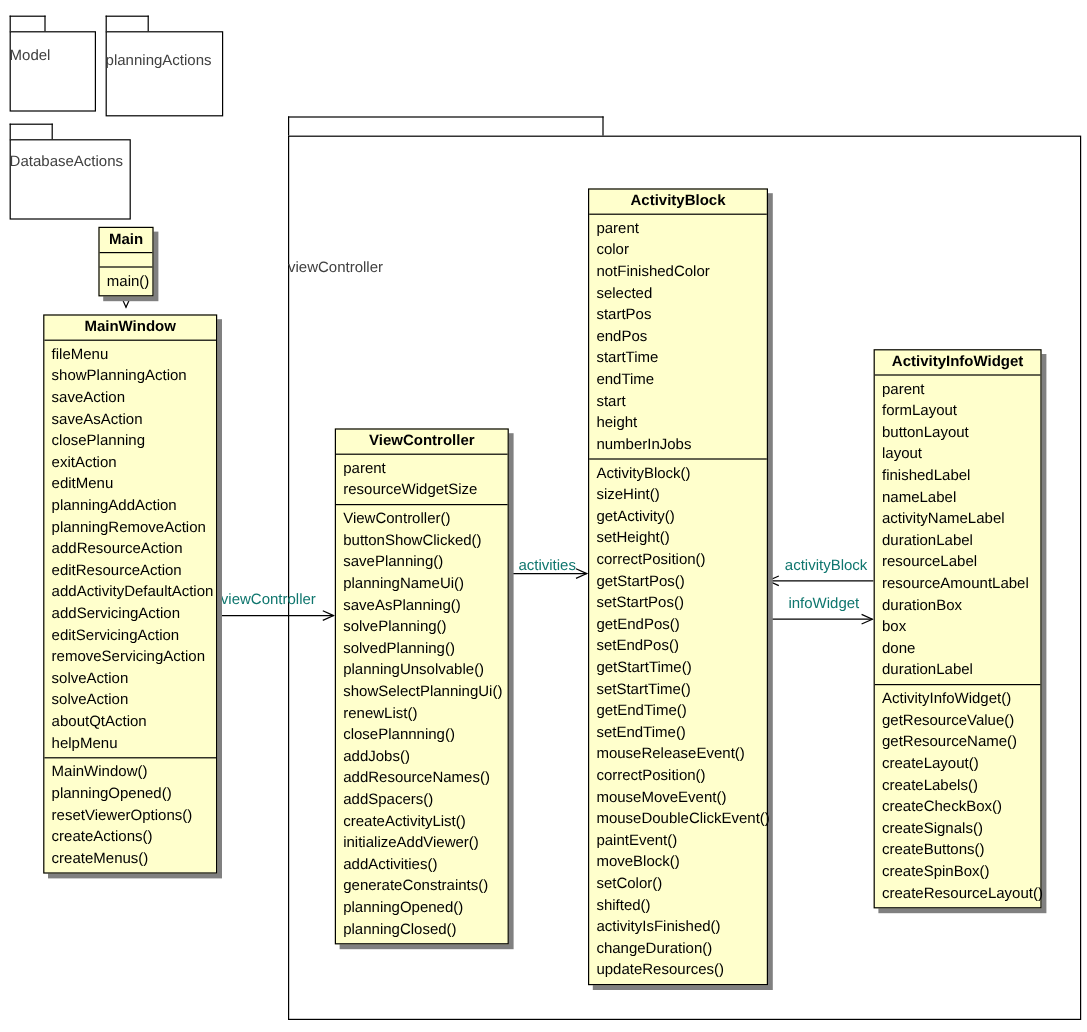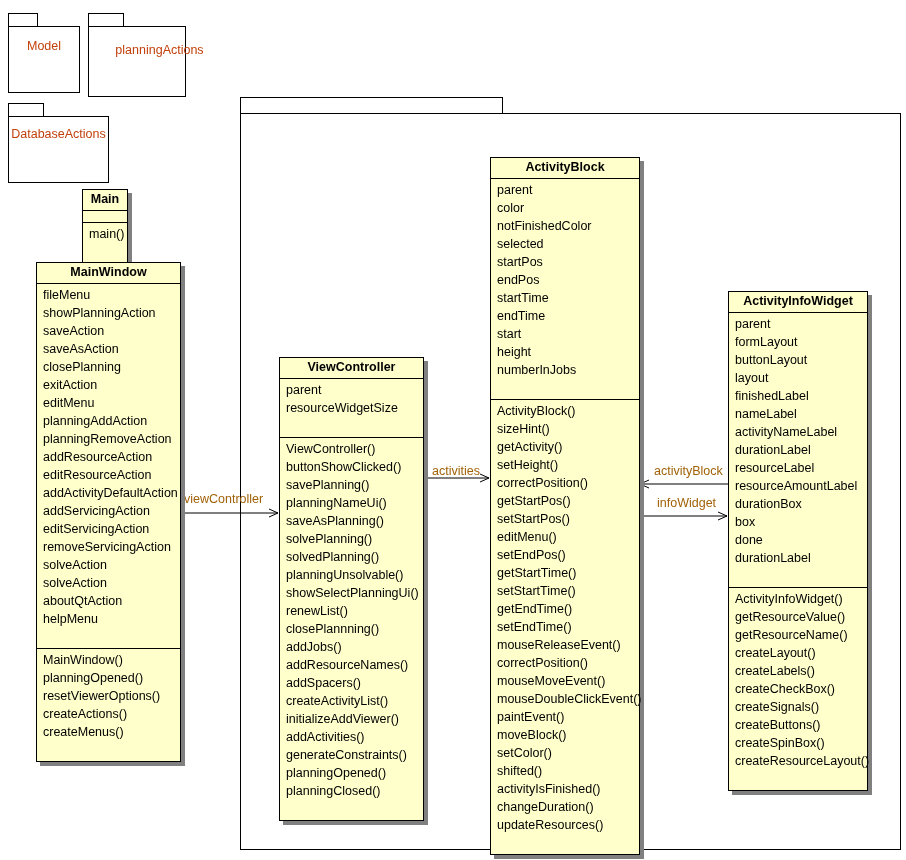--- a/index.html
+++ b/index.html
@@ -30,23 +30,22 @@
     position: absolute;
     left: 0;
     border: 1px solid #000000;
     background: #ffffff;
     box-sizing: border-box;
   }
   .pkg .pkg-label {
     position: absolute;
     left: 0;
     width: 100%;
-    text-align: center;
     font-size: 12.5px;
-    color: #c2410c;
+    color: #404040;
     white-space: nowrap;
   }
 
   
   .cls {
     position: absolute;
     box-sizing: border-box;
     border: 1px solid #000000;
     background: #ffffcc;
     box-shadow: 4px 4px 0 0 #808080;
@@ -55,41 +54,41 @@
     font-size: 12.5px;
     font-weight: bold;
     text-align: center;
     color: #000000;
     padding: 3px 4px 4px 4px;
     border-bottom: 1px solid #000000;
     line-height: 13px;
     white-space: nowrap;
   }
   .cls .compartment {
-    padding: 2px 0 20px 0;
+    padding: 2px 0 3px 0;
   }
   .cls .compartment.attrs {
     border-bottom: 1px solid #000000;
   }
   .cls .compartment.empty {
     height: 11px;
     padding: 0;
   }
   .cls .member {
     font-size: 12.5px;
     color: #000000;
     line-height: 18px;
     padding-left: 6px;
     white-space: nowrap;
     overflow: visible;
   }
   .conn-label {
     position: absolute;
     font-size: 12.5px;
-    color: #a16207;
+    color: #0f766e;
     white-space: nowrap;
     background: transparent;
   }
   svg.edges {
     position: absolute;
     left: 0; top: 0;
     width: 906px; height: 860px;
     pointer-events: none;
   }
 </style>
@@ -238,21 +237,21 @@
       <div class="member">numberInJobs</div>
     </div>
     <div class="compartment methods">
       <div class="member">ActivityBlock()</div>
       <div class="member">sizeHint()</div>
       <div class="member">getActivity()</div>
       <div class="member">setHeight()</div>
       <div class="member">correctPosition()</div>
       <div class="member">getStartPos()</div>
       <div class="member">setStartPos()</div>
-      <div class="member">editMenu()</div>
+      <div class="member">getEndPos()</div>
       <div class="member">setEndPos()</div>
       <div class="member">getStartTime()</div>
       <div class="member">setStartTime()</div>
       <div class="member">getEndTime()</div>
       <div class="member">setEndTime()</div>
       <div class="member">mouseReleaseEvent()</div>
       <div class="member">correctPosition()</div>
       <div class="member">mouseMoveEvent()</div>
       <div class="member">mouseDoubleClickEvent()</div>
       <div class="member">paintEvent()</div>

